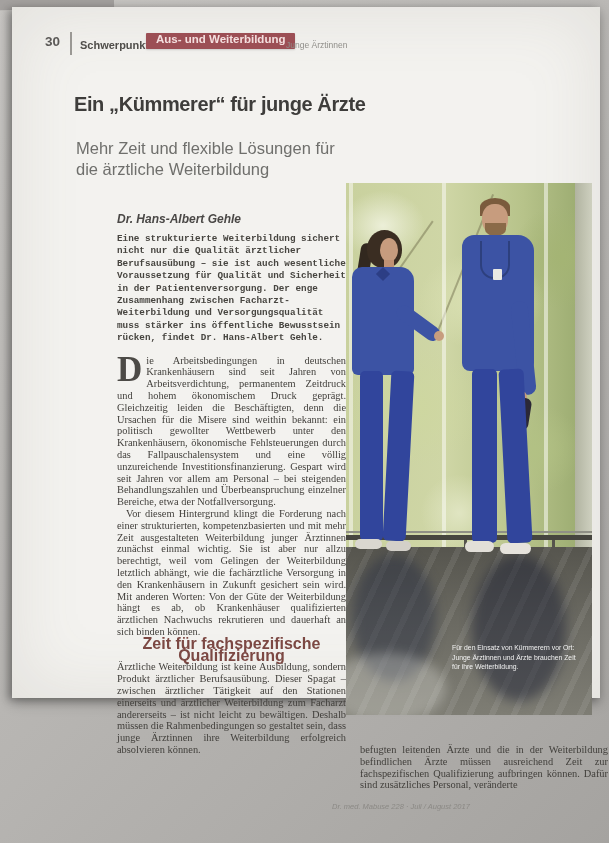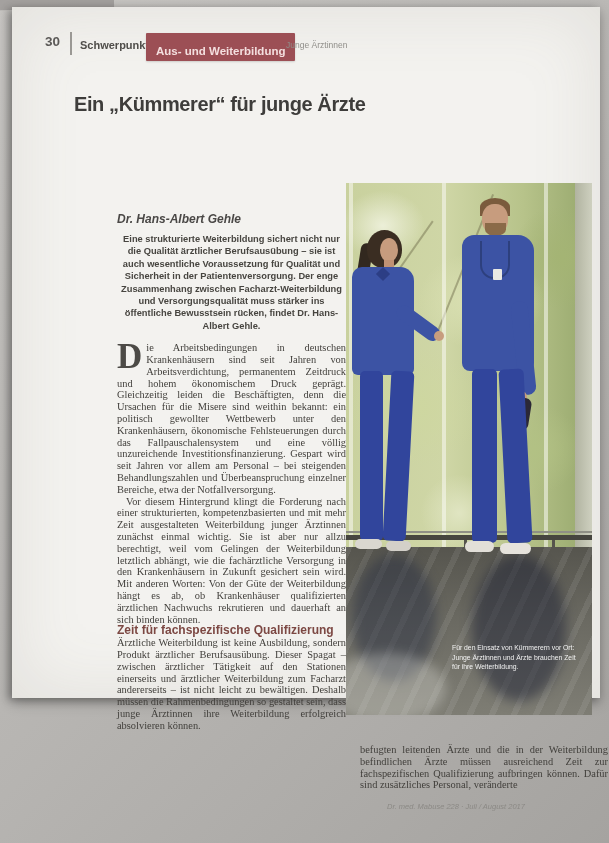--- a/index.html
+++ b/index.html
@@ -21,65 +21,65 @@
     position:absolute;left:12px;top:7px;width:588px;height:691px;
     background:#f3f2ef;
     box-shadow:-4px 2px 8px rgba(0,0,0,.28), 0 5px 12px rgba(0,0,0,.25),
                inset 0 0 70px rgba(120,114,102,.14);
   }
   
   .pagenum{position:absolute;left:33px;top:27px;font-size:13.5px;font-weight:bold;color:#5b5957;}
   .hdr-divider{position:absolute;left:58px;top:25px;width:2px;height:23px;background:#9a9894;}
   .hdr-section{position:absolute;left:68px;top:32px;font-size:11px;font-weight:bold;color:#4f4d4a;}
   .hdr-badge{
-    position:absolute;left:134px;top:26px;padding:12px 10px 4px 10px;
+    position:absolute;left:134px;top:26px;padding:0 10px 4px 10px;
     background:#9c4f55;color:#f4dfdf;font-size:11.5px;font-weight:bold;
     border-radius:1px;box-shadow:0 1px 2px rgba(0,0,0,.15);
   }
   .hdr-topic{position:absolute;left:274px;top:33px;font-size:8.5px;color:#8f8d89;}
   
   .title{
     position:absolute;left:62px;top:86px;width:480px;
     font-size:20px;font-weight:bold;color:#3e3d3b;letter-spacing:-.4px;
   }
   .subtitle{
     position:absolute;left:64px;top:131px;width:272px;
     font-size:16.5px;color:#6f6f6c;line-height:1.25;
   }
   
   .left-col{position:absolute;left:105px;top:205px;width:229px;color:#403e3a;}
   .author{font-size:12px;font-weight:bold;font-style:italic;color:#4a4846;margin:0 0 7px 0;}
   .intro{
     font-size:9.3px;font-weight:bold;line-height:12.4px;color:#474540;
-    margin:0 0 10px 0;text-align:center;
+    margin:0 0 10px 0;text-align:left;font-family:Liberation Mono, monospace;
   }
   .body-text{
     font-family:"Liberation Serif", serif;
     font-size:10.4px;line-height:11.8px;text-align:justify;
     color:#413f3b;hyphens:auto;
   }
   .body-text p{margin:0;}
   .body-text p.indent{text-indent:9px;}
   .dropcap{
     float:left;font-family:"Liberation Serif", serif;
     font-size:35px;line-height:27px;padding:1px 4px 0 0;color:#4c4a46;font-weight:bold;
   }
   .sect-heading{
     font-family:"Liberation Sans", sans-serif;
-    font-size:12px;font-weight:bold;color:#7c4843;
-    margin:9px 0 3px 0;text-align:left;
+    font-size:16px;font-weight:bold;color:#7c4843;
+    margin:9px 0 3px 0;text-align:center;
   }
   
   .right-col{
     position:absolute;left:320px;top:737px;width:248px;
     font-family:"Liberation Serif", serif;font-size:10.4px;line-height:11.8px;
     text-align:justify;color:#413f3b;hyphens:auto;margin-left:28px;
   }
   .footer-imprint{
-    position:absolute;left:320px;top:795px;width:248px;text-align:center;
+    position:absolute;left:320px;top:795px;width:248px;text-align:left;
     font-size:7.5px;color:#8b8985;font-style:italic;
   }
   
   .photo{
     position:absolute;left:334px;top:176px;width:246px;height:532px;overflow:hidden;
     background:
       radial-gradient(60px 50px at 15% 8%,  #ecefd8 0%, rgba(236,239,216,0) 70%),
       radial-gradient(90px 70px at 55% 22%, #dde3b6 0%, rgba(221,227,182,0) 70%),
       radial-gradient(75px 75px at 88% 14%, #a4b474 0%, rgba(164,180,116,0) 70%),
       radial-gradient(95px 85px at 28% 42%, #ced7a0 0%, rgba(206,215,160,0) 70%),
@@ -152,20 +152,21 @@
 
   <div class="page">
 
     <div class="pagenum">30</div>
     <div class="hdr-divider"></div>
     <div class="hdr-section">Schwerpunkt:</div>
     <div class="hdr-badge">Aus- und Weiterbildung</div>
     <div class="hdr-topic">Junge Ärztinnen</div>
 
     <div class="title">Ein „Kümmerer“ für junge Ärzte</div>
+    <div class="subtitle">Mehr Zeit und flexible Lösungen für die ärztliche Weiterbildung</div>
 
     <div class="left-col">
       <p class="author">Dr. Hans-Albert Gehle</p>
       <p class="intro">Eine strukturierte Weiterbildung sichert nicht nur die Qualität ärztlicher Berufsausübung – sie ist auch wesentliche Voraussetzung für Qualität und Sicherheit in der Patientenversorgung. Der enge Zusammenhang zwischen Facharzt-Weiterbildung und Versorgungsqualität muss stärker ins öffentliche Bewusstsein rücken, findet Dr. Hans-Albert Gehle.</p>
       <div class="body-text">
         <p><span class="dropcap">D</span><span>ie Arbeitsbedingungen in deutschen Krankenhäusern sind seit Jahren von Arbeitsverdichtung, permanentem Zeitdruck und hohem ökonomischem Druck geprägt. Gleichzeitig leiden die Beschäftigten, denn die Ursachen für die Misere sind weithin bekannt: ein politisch gewollter Wettbewerb unter den Krankenhäusern, ökonomische Fehlsteuerungen durch das Fallpauschalensystem und eine völlig unzureichende Investitionsfinanzierung. Gespart wird seit Jahren vor allem am Personal – bei steigenden Behandlungszahlen und Überbeanspruchung einzelner Bereiche, etwa der Notfallversorgung.</span></p>
         <p class="indent">Vor diesem Hintergrund klingt die Forderung nach einer strukturierten, kompetenzbasierten und mit mehr Zeit ausgestalteten Weiterbildung junger Ärztinnen zunächst einmal wichtig. Sie ist aber nur allzu berechtigt, weil vom Gelingen der Weiterbildung letztlich abhängt, wie die fachärztliche Versorgung in den Krankenhäusern in Zukunft gesichert sein wird. Mit anderen Worten: Von der Güte der Weiterbildung hängt es ab, ob Krankenhäuser qualifizierten ärztlichen Nachwuchs rekrutieren und dauerhaft an sich binden können.</p>
         <p class="sect-heading">Zeit für fachspezifische Qualifizierung</p>
         <p>Ärztliche Weiterbildung ist keine Ausbildung, sondern Produkt ärztlicher Berufsausübung. Dieser Spagat – zwischen ärztlicher Tätigkeit auf den Stationen einerseits und ärztlicher Weiterbildung zum Facharzt andererseits – ist nicht leicht zu bewältigen. Deshalb müssen die Rahmenbedingungen so gestaltet sein, dass junge Ärztinnen ihre Weiterbildung erfolgreich absolvieren können.</p>
       </div>

